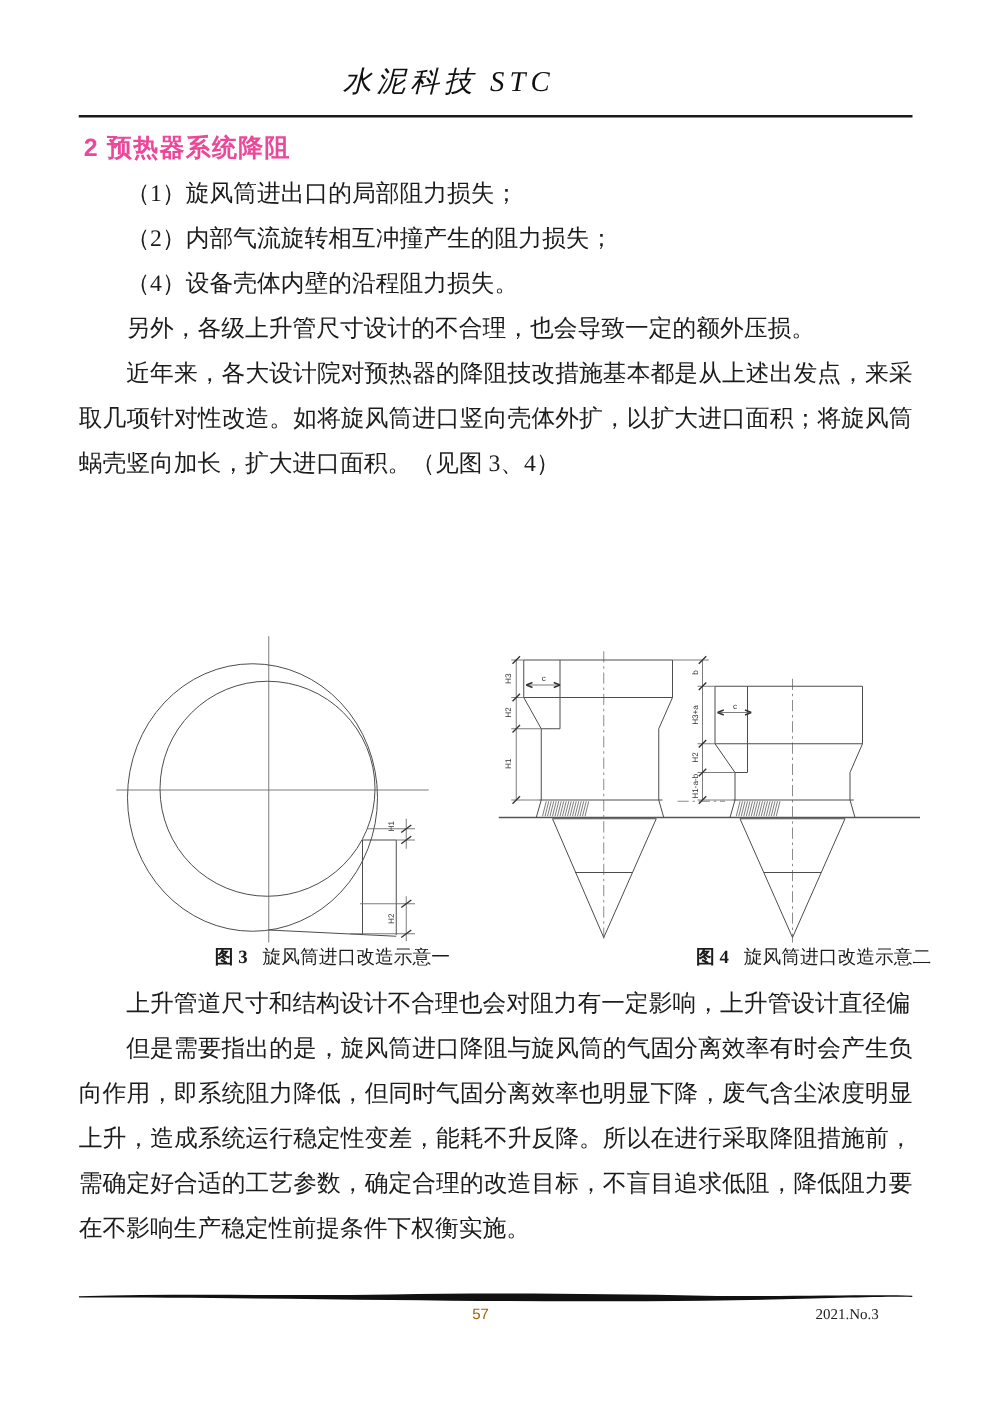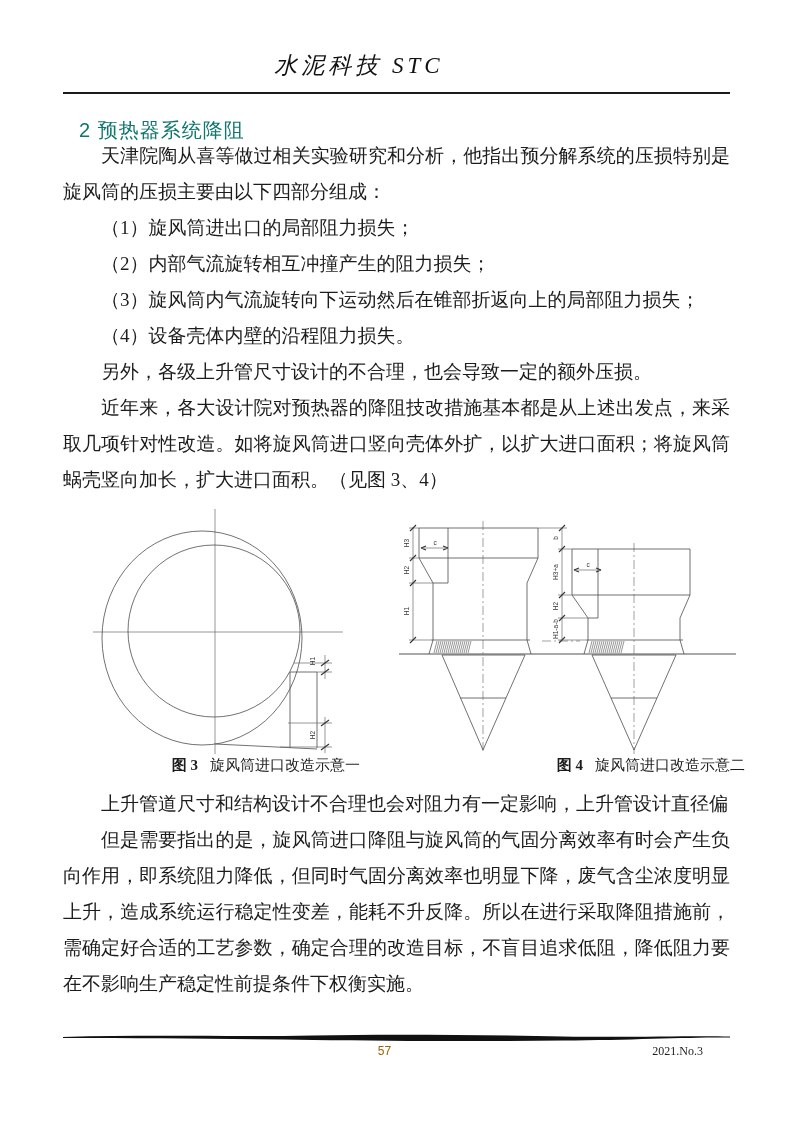--- a/index.html
+++ b/index.html
@@ -10,23 +10,23 @@
   }
   .journal-header{
     position:absolute;top:50px;left:0;width:718px;text-align:center;
     font-size:23px;font-style:italic;font-weight:500;letter-spacing:4px;color:#111;
   }
   .header-rule{
     position:absolute;top:92px;left:63px;width:667px;height:0;
     border-top:2px solid #1a1a1a;
   }
   .section-heading{
-    position:absolute;top:101px;left:63px;margin:16px;
+    position:absolute;top:101px;left:63px;margin:4px;
     font-family:"Liberation Sans","DejaVu Sans",sans-serif;
-    font-size:20px;font-weight:normal;color:#0f766e;letter-spacing:1px;
+    font-size:20px;font-weight:bold;color:#ec4899;letter-spacing:1px;
   }
   .textflow{position:absolute;left:63px;width:667px;}
   .textflow p{
     margin:0;text-indent:2em;text-align:justify;
     font-size:19px;line-height:36px;color:#1c1c1c;
   }
   .block-1{top:138px;}
   .block-2{top:786px;}
   .fig-svg{position:absolute;}
   .fig-caption{
@@ -55,24 +55,22 @@
 </style>
 </head>
 <body>
 
 <div class="journal-header">水泥科技 STC</div>
 <div class="header-rule"></div>
 
 <h1 class="section-heading">2 预热器系统降阻</h1>
 
 <div class="textflow block-1">
-  <p>天津院陶从喜等做过相关实验研究和分析，他指出预分解系统的压损特别是旋风筒的压损主要由以下四部分组成：</p>
   <p>（1）旋风筒进出口的局部阻力损失；</p>
   <p>（2）内部气流旋转相互冲撞产生的阻力损失；</p>
-  <p>（3）旋风筒内气流旋转向下运动然后在锥部折返向上的局部阻力损失；</p>
   <p>（4）设备壳体内壁的沿程阻力损失。</p>
   <p>另外，各级上升管尺寸设计的不合理，也会导致一定的额外压损。</p>
   <p>近年来，各大设计院对预热器的降阻技改措施基本都是从上述出发点，来采取几项针对性改造。如将旋风筒进口竖向壳体外扩，以扩大进口面积；将旋风筒蜗壳竖向加长，扩大进口面积。（见图 3、4）</p>
 </div>
 
 <svg class="fig-svg" style="left:85px;top:505px;" width="265" height="250" viewBox="0 0 265 250" xmlns="http://www.w3.org/2000/svg">
 
   <line class="dw-thin" x1="130" y1="4" x2="130" y2="249"></line>
   <line class="dw-thin" x1="8" y1="127" x2="258" y2="127"></line>
 

